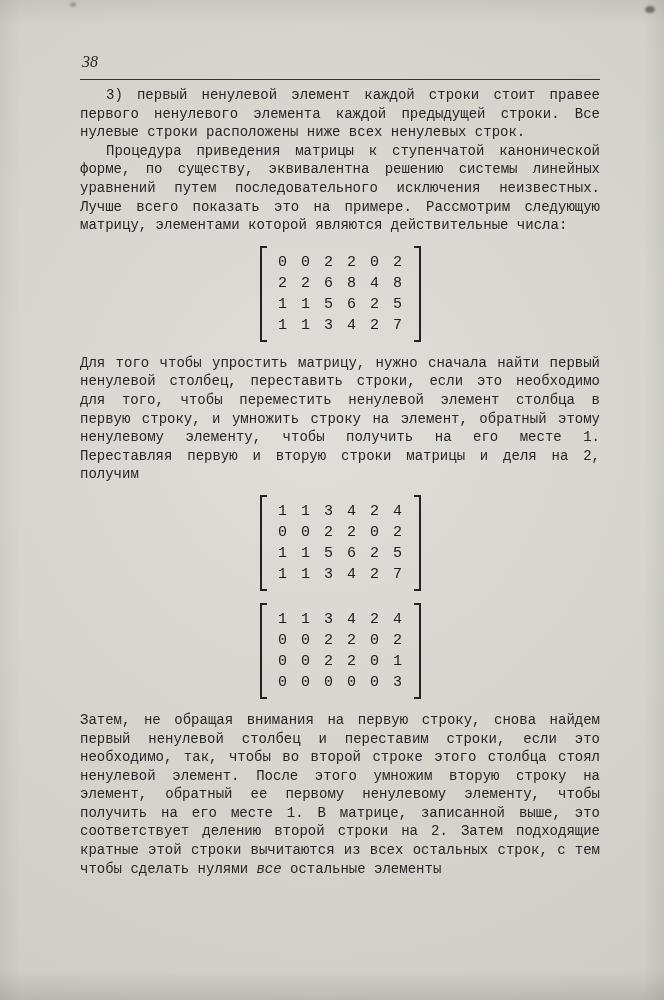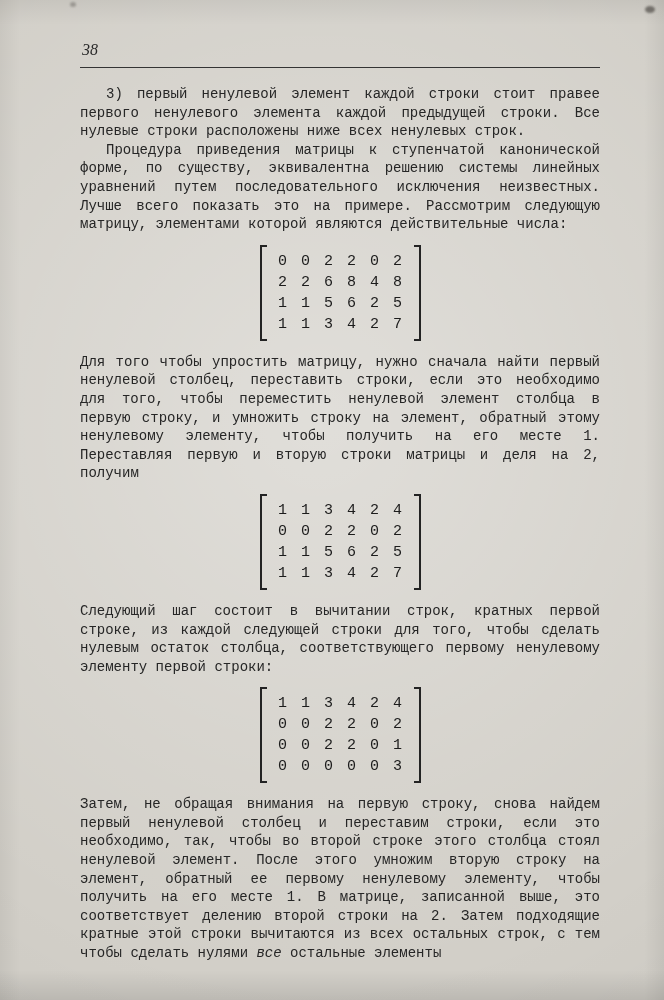--- a/index.html
+++ b/index.html
@@ -7,21 +7,21 @@
   body { font-family:"Liberation Mono", monospace; }
 
   .page {
     position:relative;
     width:664px; height:1000px;
     background-color:#d2cfc8;
     background-image:
       radial-gradient(ellipse 130% 90% at 48% 42%, rgba(255,255,255,0.32), rgba(255,255,255,0) 62%, rgba(0,0,0,0.05) 100%),
       linear-gradient(to bottom, rgba(0,0,0,0.06), rgba(0,0,0,0) 2.5%, rgba(0,0,0,0) 97%, rgba(0,0,0,0.10)),
       linear-gradient(to right, rgba(0,0,0,0.05), rgba(0,0,0,0) 3%, rgba(0,0,0,0) 97%, rgba(0,0,0,0.06));
-    padding:40px 64px 0 80px;
+    padding:52px 64px 0 80px;
     color:#242424;
     overflow:hidden;
   }
 
   .scan-artifact { position:absolute; border-radius:50%; background:rgba(45,42,38,0.55); filter:blur(1px); }
   .scan-artifact.a1 { right:9px;  top:6px;  width:10px; height:7px; }
   .scan-artifact.a2 { left:70px;  top:2px;  width:6px;  height:5px; opacity:.55; }
 
   .page-header { position:relative; height:20px; font-family:"Liberation Serif", serif; }
   .page-number {
@@ -29,21 +29,21 @@
     font-style:italic; font-size:16px; color:#2a2a2a;
   }
   .chapter-title {
     position:absolute; left:0; right:0; top:3px;
     text-align:center; font-size:12.5px; font-weight:bold;
     letter-spacing:4px; color:#2a2a2a;
   }
   .header-rule { border-bottom:1.5px solid #343434; margin-top:7px; }
 
   .page-body {
-    margin-top:17px;
+    margin-top:6px;
     font-size:14px; line-height:18.6px;
     text-align:justify;
     color:#262626;
     font-family:Liberation Mono, monospace;
   }
   .para { text-align:justify; }
   .para.indent { text-indent:26px; }
   .para em { font-style:italic; }
 
   .matrix-figure { display:flex; justify-content:center; margin:11px 0 12px 0; }
@@ -154,21 +154,20 @@
               <span class="matrix-cell">3</span>
               <span class="matrix-cell">4</span>
               <span class="matrix-cell">2</span>
               <span class="matrix-cell">7</span>
             </div>
           </div>
         <div class="bracket right"></div>
       </div>
     </figure>
 
-    <p class="para">Следующий шаг состоит в вычитании строк, кратных первой строке, из каждой следующей строки для того, чтобы сделать нулевым остаток столбца, соответствующего первому ненулевому элементу первой строки:</p>
 
     <figure class="matrix-figure">
       <div class="matrix">
         <div class="bracket left"></div>
         <div class="matrix-grid">
             <div class="matrix-row">
               <span class="matrix-cell">1</span>
               <span class="matrix-cell">1</span>
               <span class="matrix-cell">3</span>
               <span class="matrix-cell">4</span>

